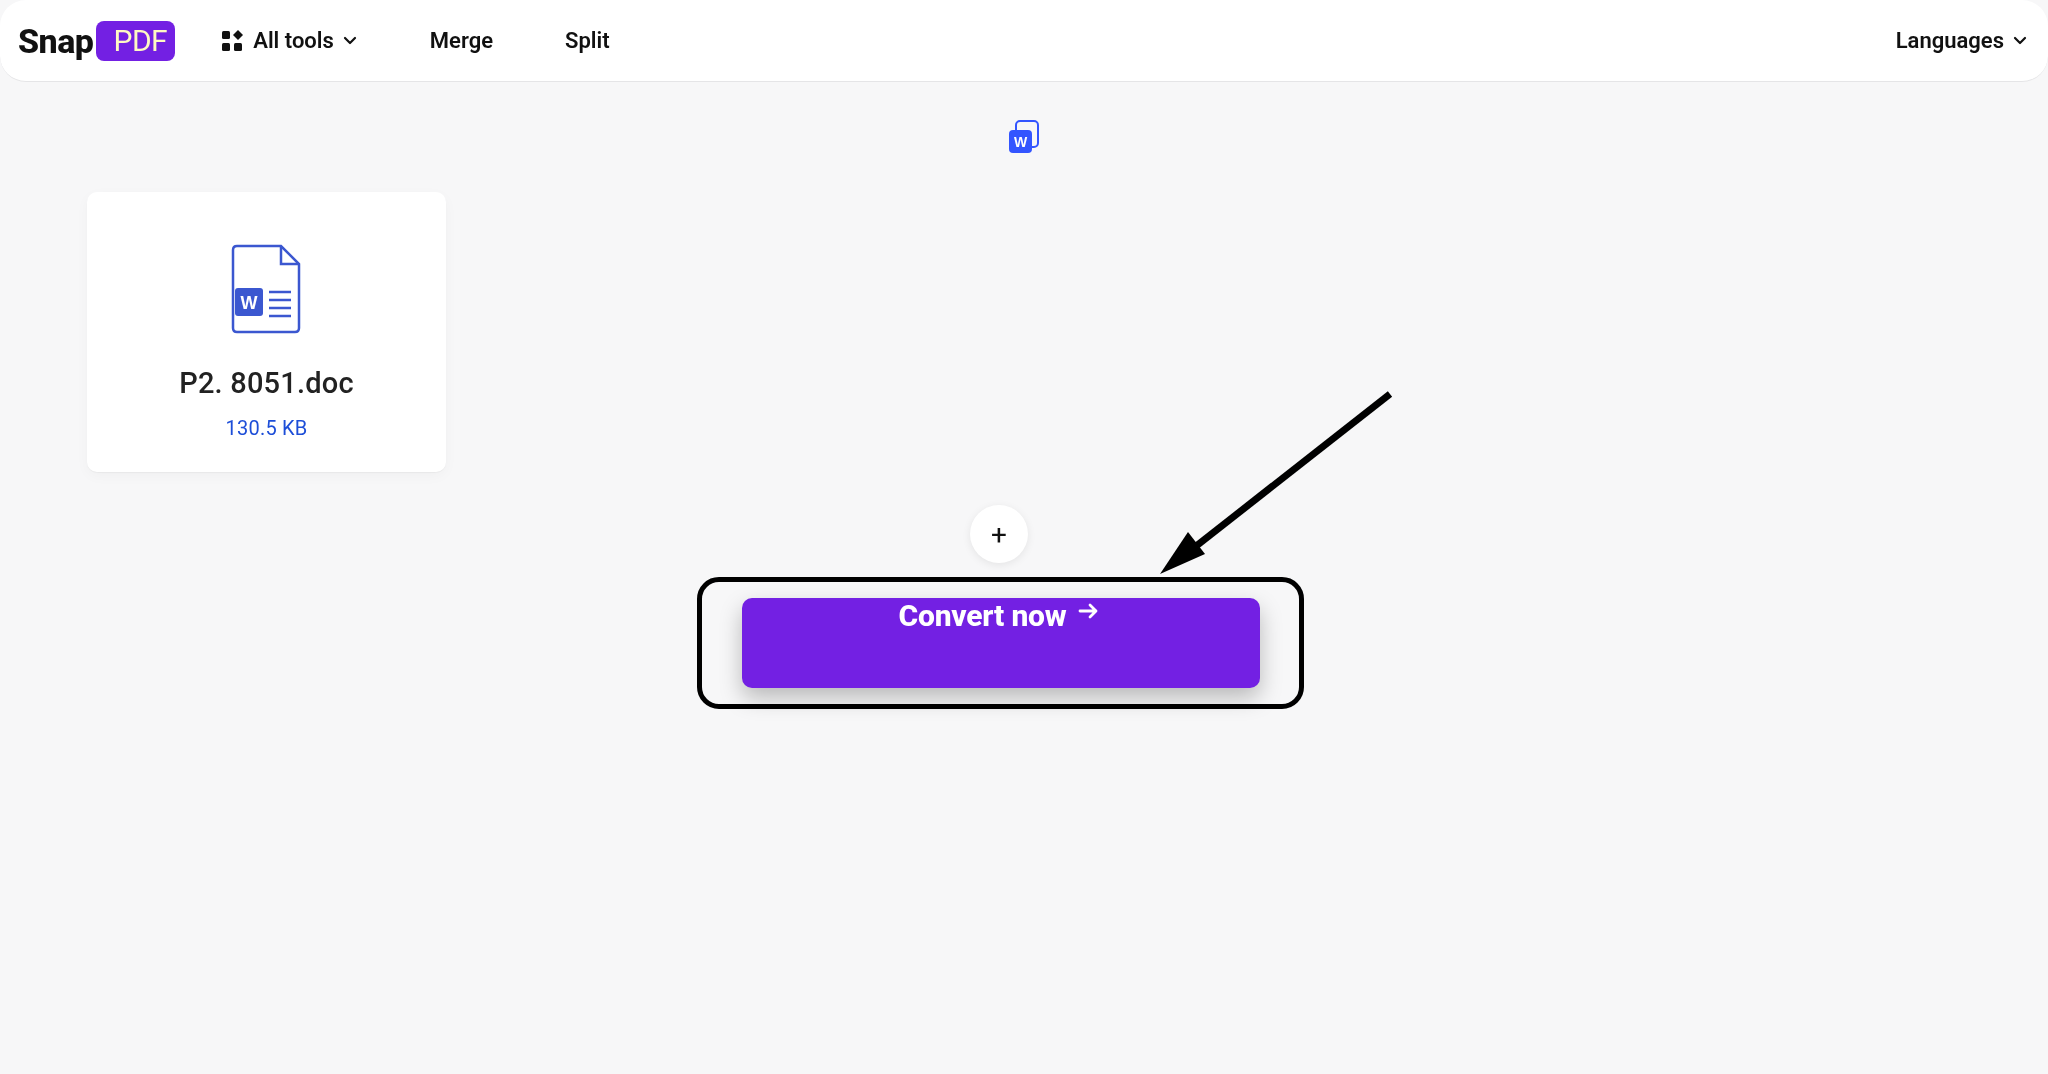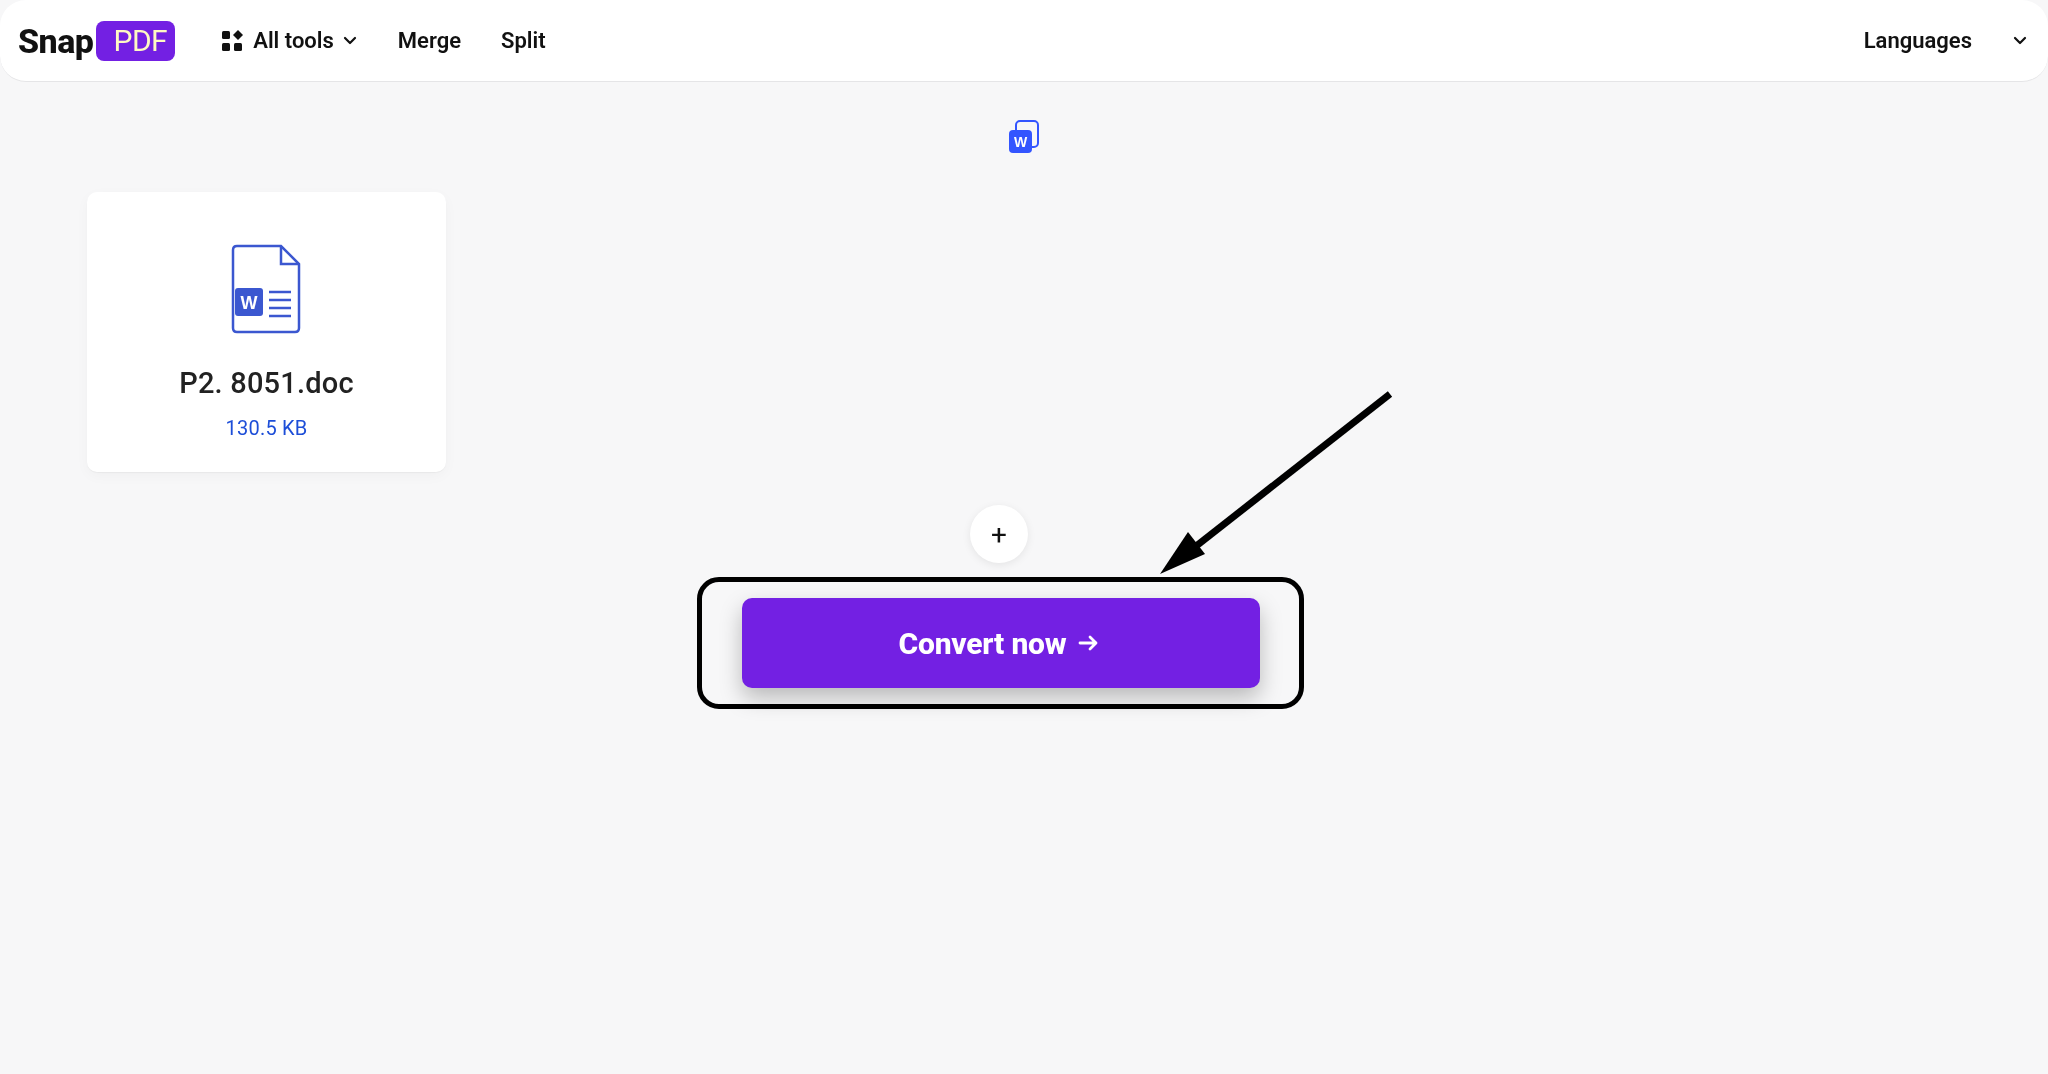--- a/index.html
+++ b/index.html
@@ -1,35 +1,35 @@
 <!DOCTYPE html>
 <html><head>
 <meta charset="utf-8">
 <style>
 * { margin:0; padding:0; box-sizing:border-box; }
 body { font-family:-apple-system,BlinkMacSystemFont,"Segoe UI",Roboto,Arial,sans-serif; background:#f7f7f8; width:2048px; height:1074px; overflow:hidden; transform-origin:0 0; }
 .header { display:flex; align-items:center; height:82px; background:#fff; border-bottom:1px solid #e5e5e7; padding:0 20px 0 18px;border-radius:26px; }
 .logo { display:flex; align-items:center; font-weight:800; font-size:34px; letter-spacing:-0.5px; color:#111; margin-right:46px; }
 .logo .pdf-badge { background:#7320e3; color:#fef9c3; border-radius:8px; padding:2px 8px 3px 18px; margin-left:2px; font-weight:400; font-size:30px; display:inline-block; }
-.nav { display:flex; align-items:center; gap:40px; font-size:22px; font-weight:600; color:#111; }
+.nav { display:flex; align-items:center; gap:72px; font-size:22px; font-weight:600; color:#111; }
 .nav-item { display:flex; align-items:center; cursor:pointer; }
 .grid-icon { display:inline-flex; margin-right:10px; }
 .chev { margin-left:8px; }
-.lang { margin-left:auto; display:flex; align-items:center; font-size:22px; font-weight:600; cursor:pointer; color:#111;gap:32px; }
+.lang { margin-left:auto; display:flex; align-items:center; font-size:22px; font-weight:600; cursor:pointer; color:#111; }
 .main { padding-top:38px; }
 .page-title-row { display:flex; align-items:center; justify-content:center; gap:14px; }
 .page-title-icon { display:inline-flex; }
 .page-title { font-size:32px; font-weight:800; color:#111; letter-spacing:-0.3px; }
 .file-card { position:absolute; left:87px; top:192px; width:359px; height:280px; background:#fff; border-radius:10px; box-shadow:0 1px 1px rgba(0,0,0,.04),0 4px 14px rgba(0,0,0,.03); display:flex; flex-direction:column; align-items:center; }
 .file-icon-wrap { margin-top:50px; }
 .file-name { margin-top:28px; font-size:29px; color:#222; font-weight:500; letter-spacing:.2px; }
 .file-size { margin-top:16px; font-size:20px; color:#1d4ed8; letter-spacing:.2px; }
 .add-btn { position:absolute; left:970px; top:505px; width:58px; height:58px; border-radius:50%; background:#fff; box-shadow:0 2px 8px rgba(0,0,0,.08); display:flex; align-items:center; justify-content:center; font-size:28px; color:#111; cursor:pointer; font-weight:400; }
 .hl-frame { position:absolute; left:697px; top:577px; width:607px; height:132px; border:5px solid #000; border-radius:22px; display:flex; align-items:center; justify-content:center; }
-.convert-btn { width:518px; height:90px; background:#7320e3; border-radius:10px; color:#fff; font-size:30px; font-weight:800; display:flex; align-items:center; justify-content:center; cursor:pointer; box-shadow:0 10px 22px rgba(0,0,0,.25); letter-spacing:-.2px; }
+.convert-btn { width:518px; height:90px; background:#7320e3; border-radius:10px; color:#fff; font-size:30px; font-weight:800; display:flex; justify-content:center; cursor:pointer; box-shadow:0 10px 22px rgba(0,0,0,.25); letter-spacing:-.2px; }
 .convert-btn .arrow { margin-left:10px; display:flex; }
 .anno-arrow { position:absolute; left:1150px; top:384px; }
 </style>
 </head>
 <body>
 
 <div class="header">
   <div class="logo">
     <span>Snap</span>
       <span class="pdf-badge">PDF</span>

